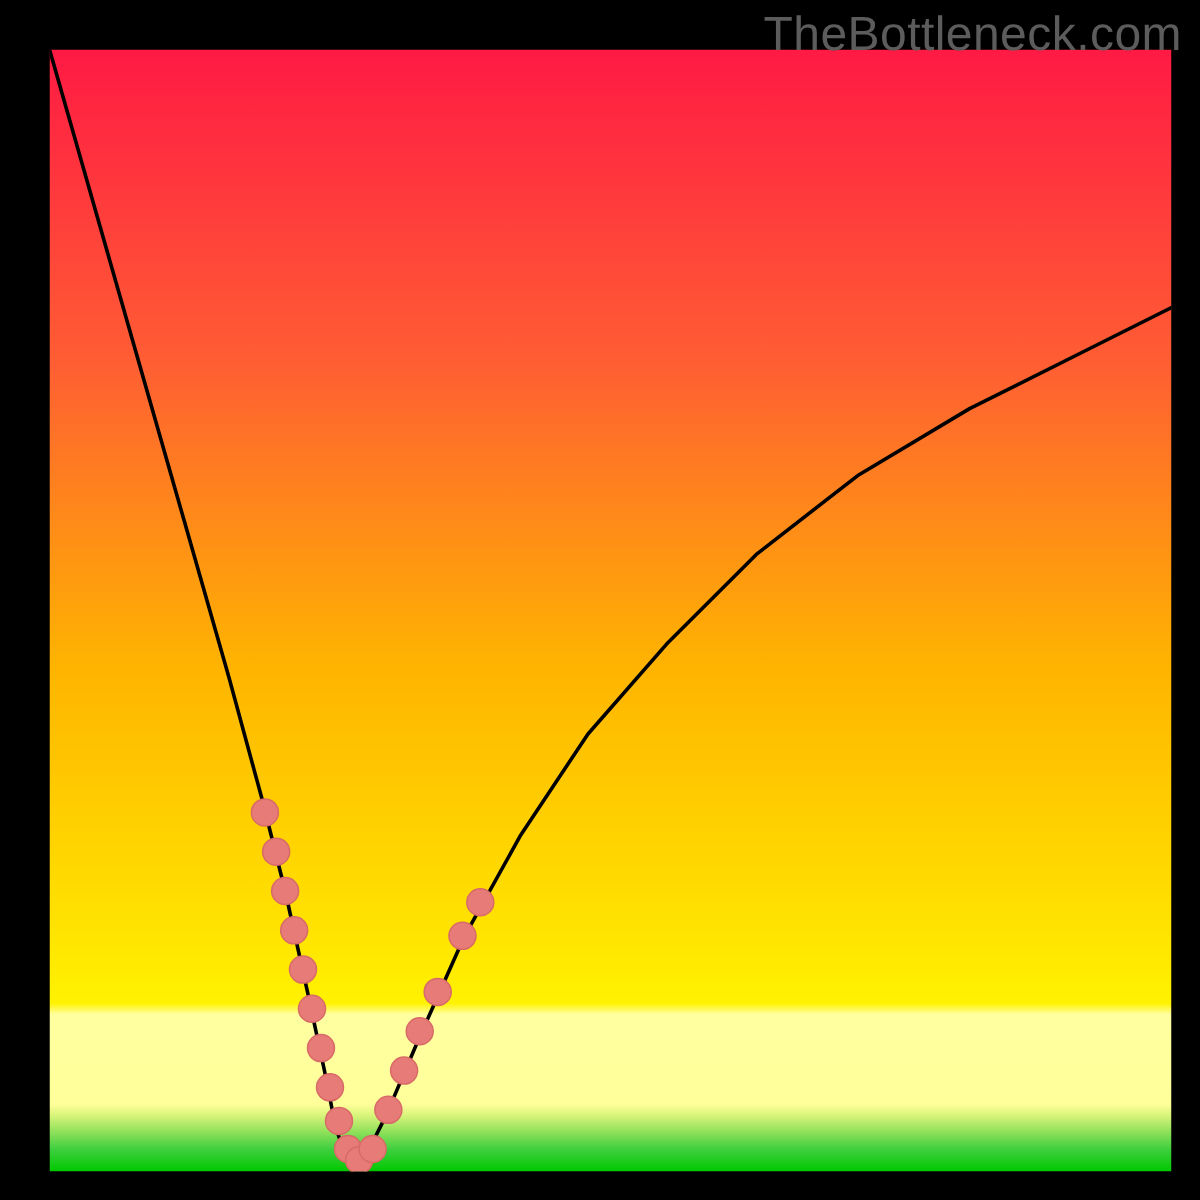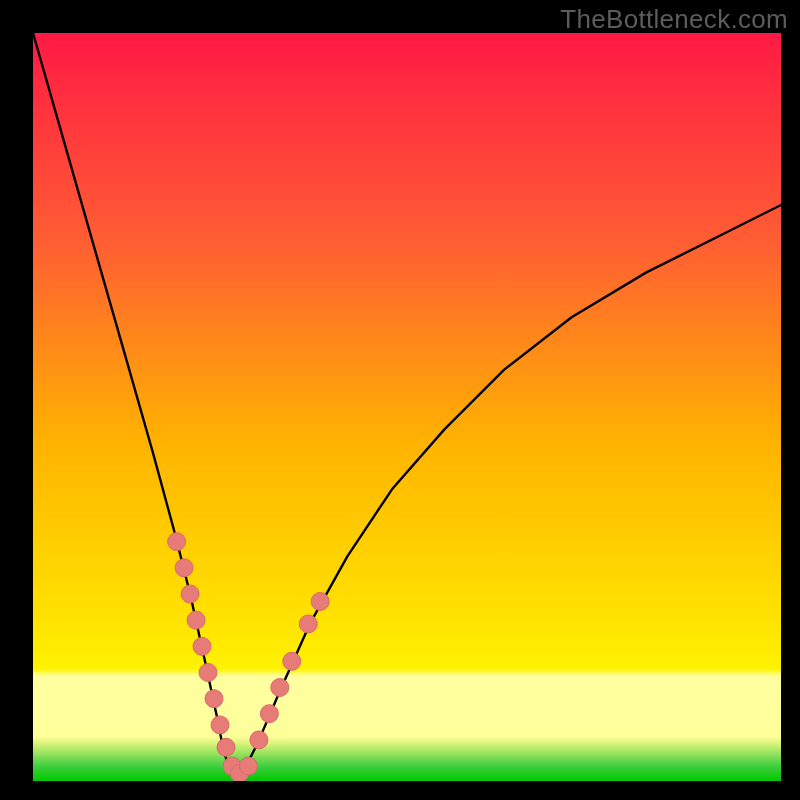--- a/index.html
+++ b/index.html
@@ -22,21 +22,21 @@
     top: 33px;
     width: 748px;
     height: 748px;
     
   }
   .watermark {
     position: absolute;
     top: 4px;
     right: 12px;
     color: #5c5c5c;
-    font-size: 26px;
+    font-size: 32px;
     font-weight: 500;
     letter-spacing: 0.3px;
     user-select: none;
   }
   svg { display: block; }
 </style>
 </head>
 <body>
 
 <div class="frame">

